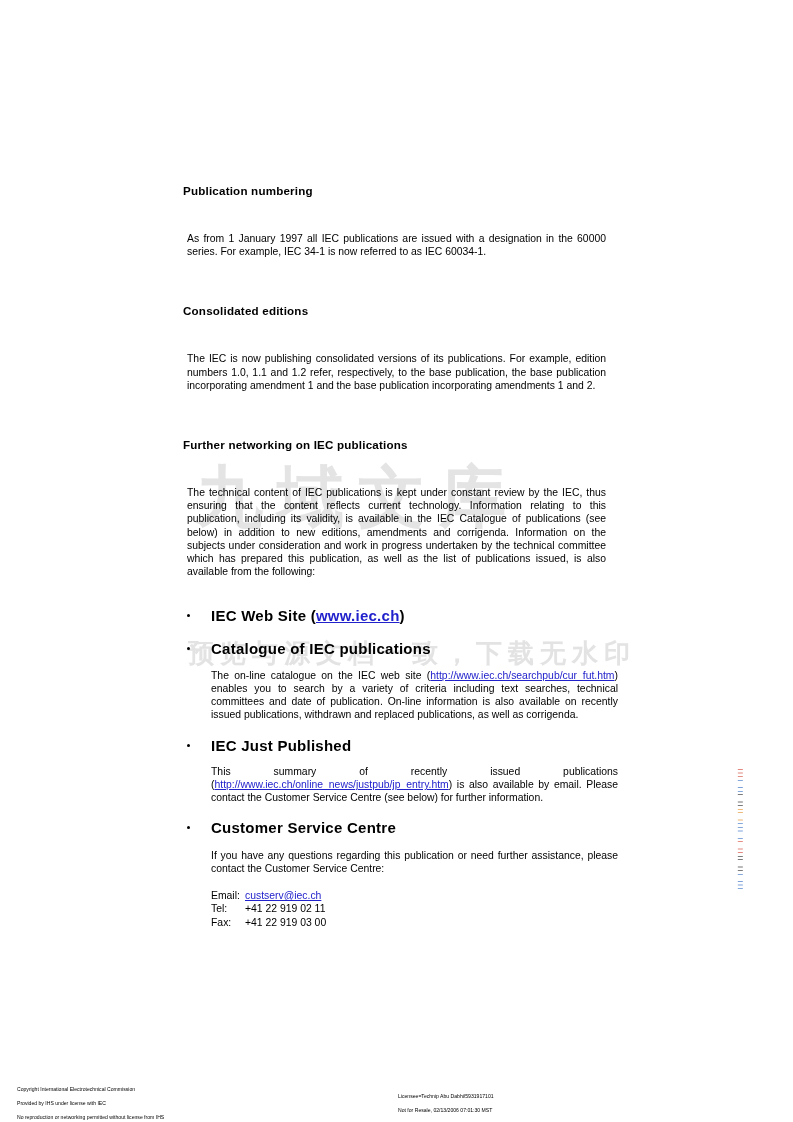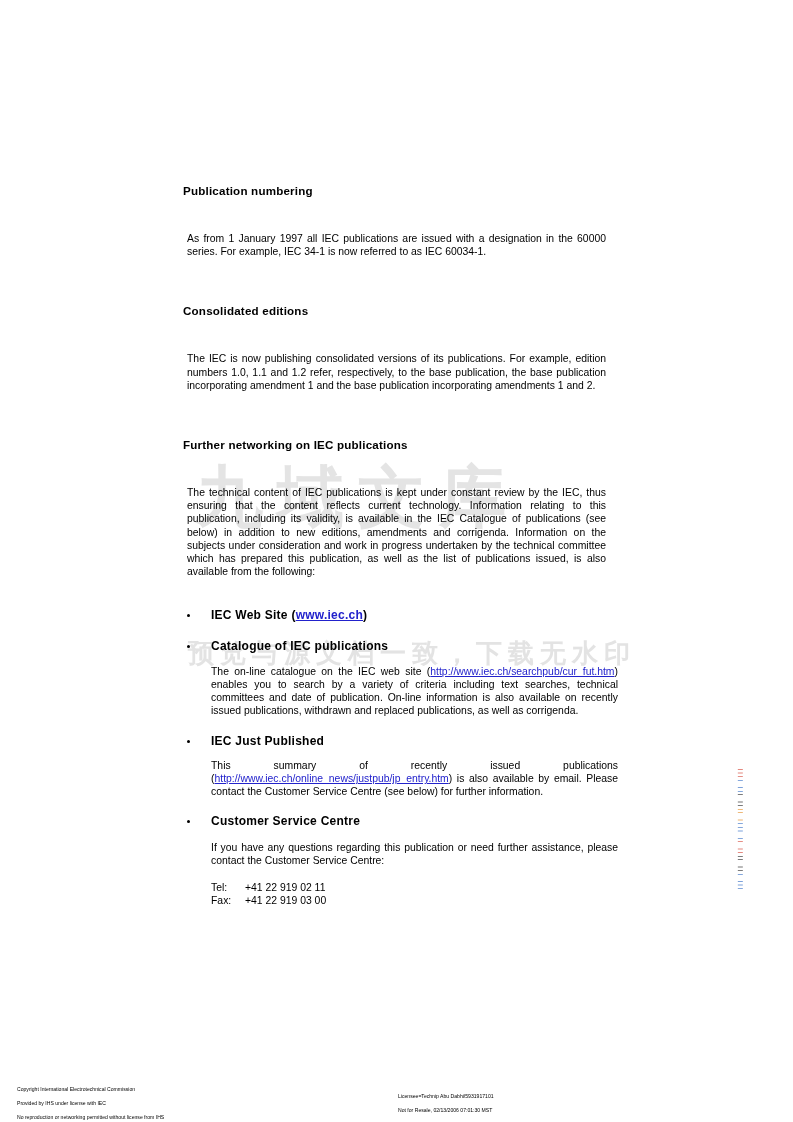--- a/index.html
+++ b/index.html
@@ -101,21 +101,21 @@
   .bullet-dot {
     position: absolute;
     left: 12px;
     top: 5px;
     width: 3px;
     height: 3px;
     background: #000;
     border-radius: 50%;
   }
   .bullet-title {
-    font-size: 12px;
+    font-size: 15px;
     font-weight: 700;
     letter-spacing: 0.25px;
     color: #000;
   }
   .bullet-body {
     padding-left: 36px;
     font-size: 10.4px;
     line-height: 13.2px;
     text-align: justify;
     color: #000;
@@ -242,20 +242,21 @@
     <div style="height:17px"></div>
     <div class="bullet-row">
       <span class="bullet-dot"></span>
       <span class="bullet-title">Customer Service Centre</span>
     </div>
     <div style="height:12px"></div>
     <div class="bullet-body">If you have any questions regarding this publication or need further assistance, please contact the Customer Service Centre:</div>
 
     <div style="height:14px"></div>
     <div class="contact-block">
+      <span class="contact-row"><span class="contact-label">Email:</span><a class="doc-link" href="#">custserv@iec.ch</a></span>
       <span class="contact-row"><span class="contact-label">Tel:</span><span>+41 22 919 02 11</span></span>
       <span class="contact-row"><span class="contact-label">Fax:</span><span>+41 22 919 03 00</span></span>
     </div>
 
   </div>
 
   <div class="id-strip">
     <div class="id-strip-inner">
       <span style="color:#d03020">|||</span><span style="color:#2060c0">| ||</span><span style="color:#000000">| ||</span><span style="color:#e08010">|| |</span><span style="color:#2060c0">||| |</span><span style="color:#d03020">| ||</span><span style="color:#000000">|| ||</span><span style="color:#2060c0">| |||</span><span style="color:#e08010">|| |</span>
     </div>

